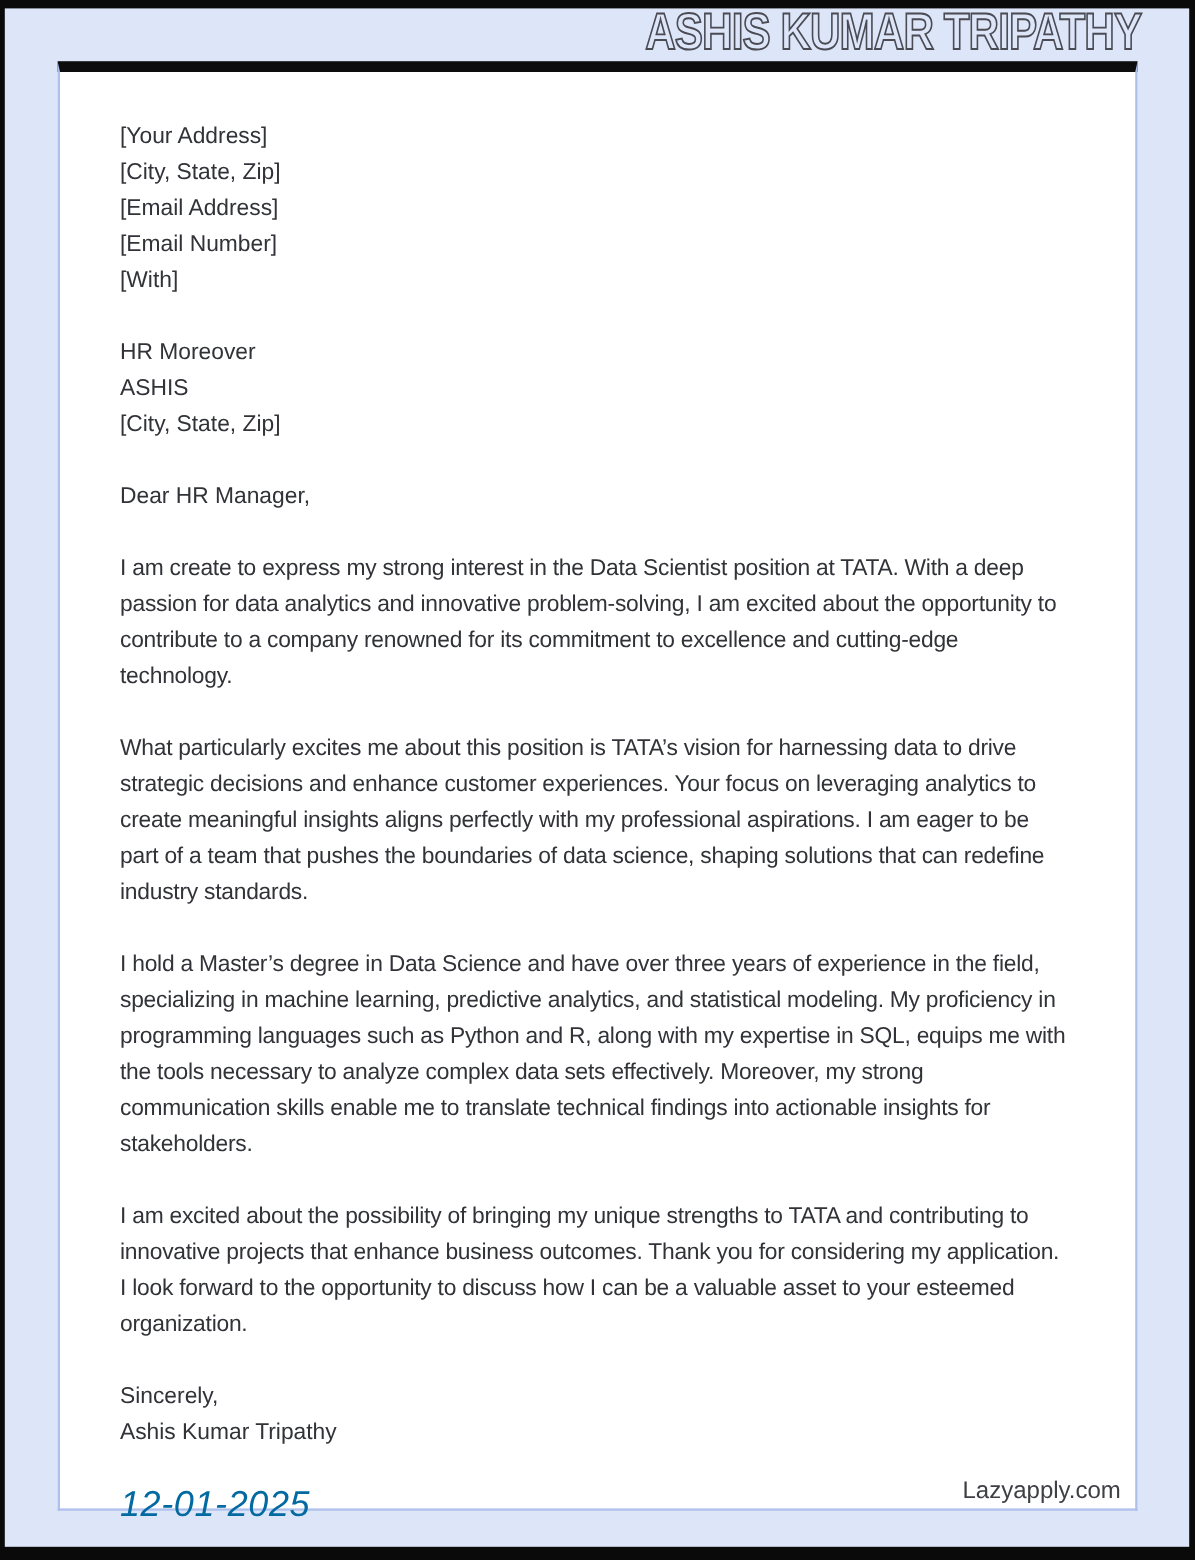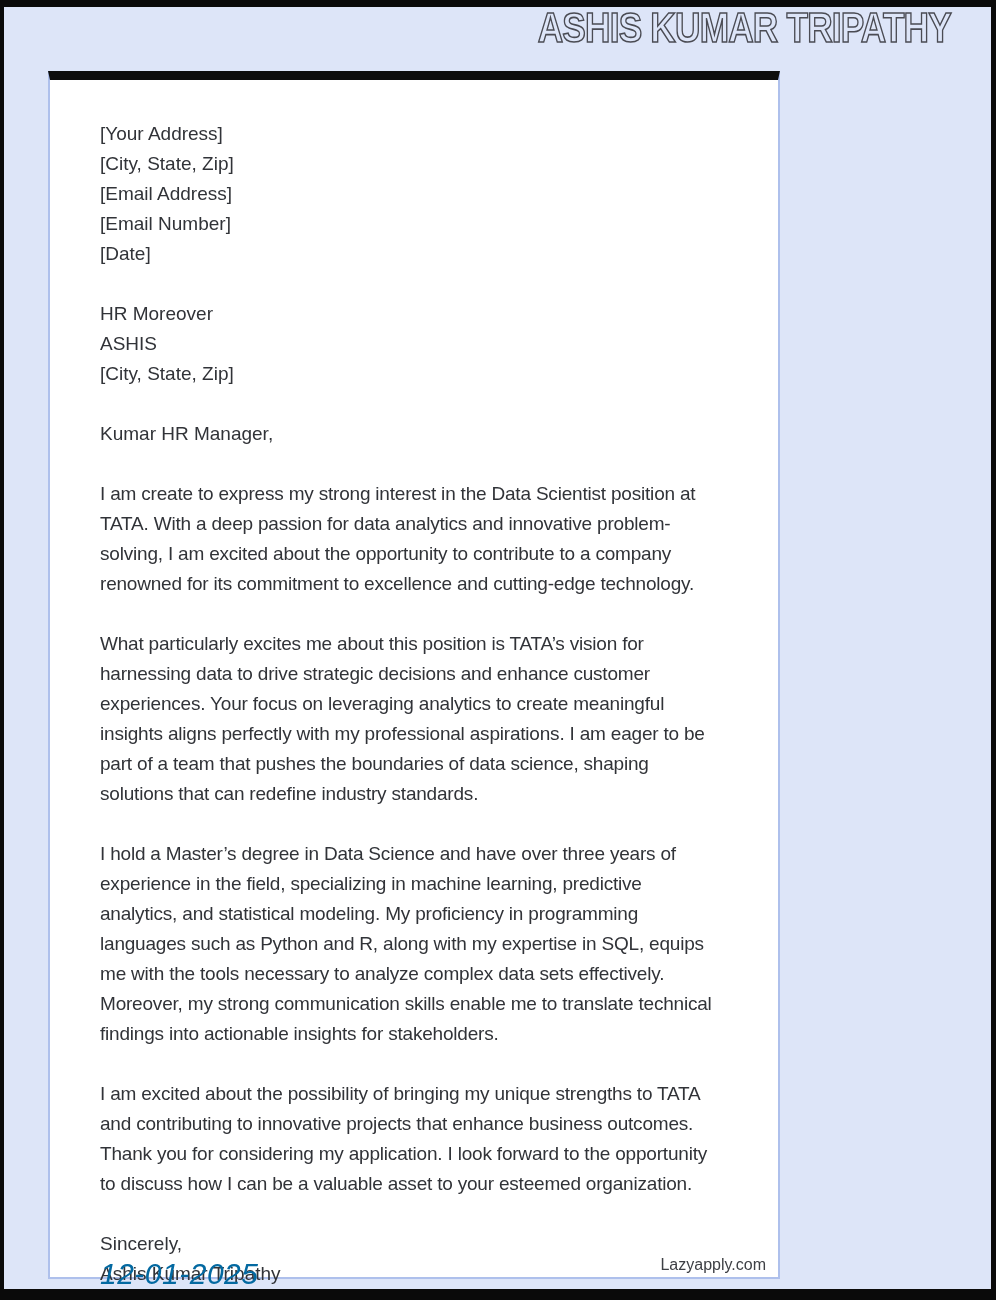--- a/index.html
+++ b/index.html
@@ -42,22 +42,22 @@
     color: #4a4b53;
     -webkit-text-fill-color: transparent;
     -webkit-text-stroke: 1.6px #4a4b53;
     transform: scaleX(0.82);
     transform-origin: right center;
   }
   
   .sheet {
     position: absolute;
     left: 44px;
-    top: 64px;
-    width: 732px;
+    top: 44px;
+    width: 900px;
     height: 1208px;
     box-sizing: border-box;
     background: #ffffff;
     border: 2px solid #aec0ec;
     border-top: 9px solid #0d0d0d;
   }
   .content {
     padding: 39px 58px 0 50px;
   }
   .line, .para, .closing-line {
@@ -73,21 +73,21 @@
     letter-spacing: -0.2px;
   }
   .closing-block {
     margin: 0;
   }
   
   .watermark {
     position: absolute;
     right: 12px;
     bottom: 3px;
-    font-size: 16px;
+    font-size: 20px;
     color: #3e4045;
   }
   .date-footer {
     position: absolute;
     left: 50px;
     bottom: -14px;
     font-size: 30px;
     color: #0369a1;
     letter-spacing: 0.5px;
     font-style: italic;
@@ -103,30 +103,30 @@
   </div>
 
   <div class="sheet">
     <div class="content">
 
       <div class="block">
         <div class="line">[Your Address]</div>
         <div class="line">[City, State, Zip]</div>
         <div class="line">[Email Address]</div>
         <div class="line">[Email Number]</div>
-        <div class="line">[Date]</div>
+        <div class="line">[With]</div>
       </div>
 
       <div class="block">
         <div class="line">HR Moreover</div>
         <div class="line">ASHIS</div>
         <div class="line">[City, State, Zip]</div>
       </div>
 
-      <div class="block line">Kumar HR Manager,</div>
+      <div class="block line">Dear HR Manager,</div>
 
       <p class="para">I am create to express my strong interest in the Data Scientist position at TATA. With a deep passion for data analytics and innovative problem-solving, I am excited about the opportunity to contribute to a company renowned for its commitment to excellence and cutting-edge technology.</p>
       <p class="para">What particularly excites me about this position is TATA’s vision for harnessing data to drive strategic decisions and enhance customer experiences. Your focus on leveraging analytics to create meaningful insights aligns perfectly with my professional aspirations. I am eager to be part of a team that pushes the boundaries of data science, shaping solutions that can redefine industry standards.</p>
       <p class="para">I hold a Master’s degree in Data Science and have over three years of experience in the field, specializing in machine learning, predictive analytics, and statistical modeling. My proficiency in programming languages such as Python and R, along with my expertise in SQL, equips me with the tools necessary to analyze complex data sets effectively. Moreover, my strong communication skills enable me to translate technical findings into actionable insights for stakeholders.</p>
       <p class="para">I am excited about the possibility of bringing my unique strengths to TATA and contributing to innovative projects that enhance business outcomes. Thank you for considering my application. I look forward to the opportunity to discuss how I can be a valuable asset to your esteemed organization.</p>
 
       <div class="closing-block">
         <div class="closing-line">Sincerely,</div>
         <div class="closing-line">Ashis Kumar Tripathy</div>
       </div>

